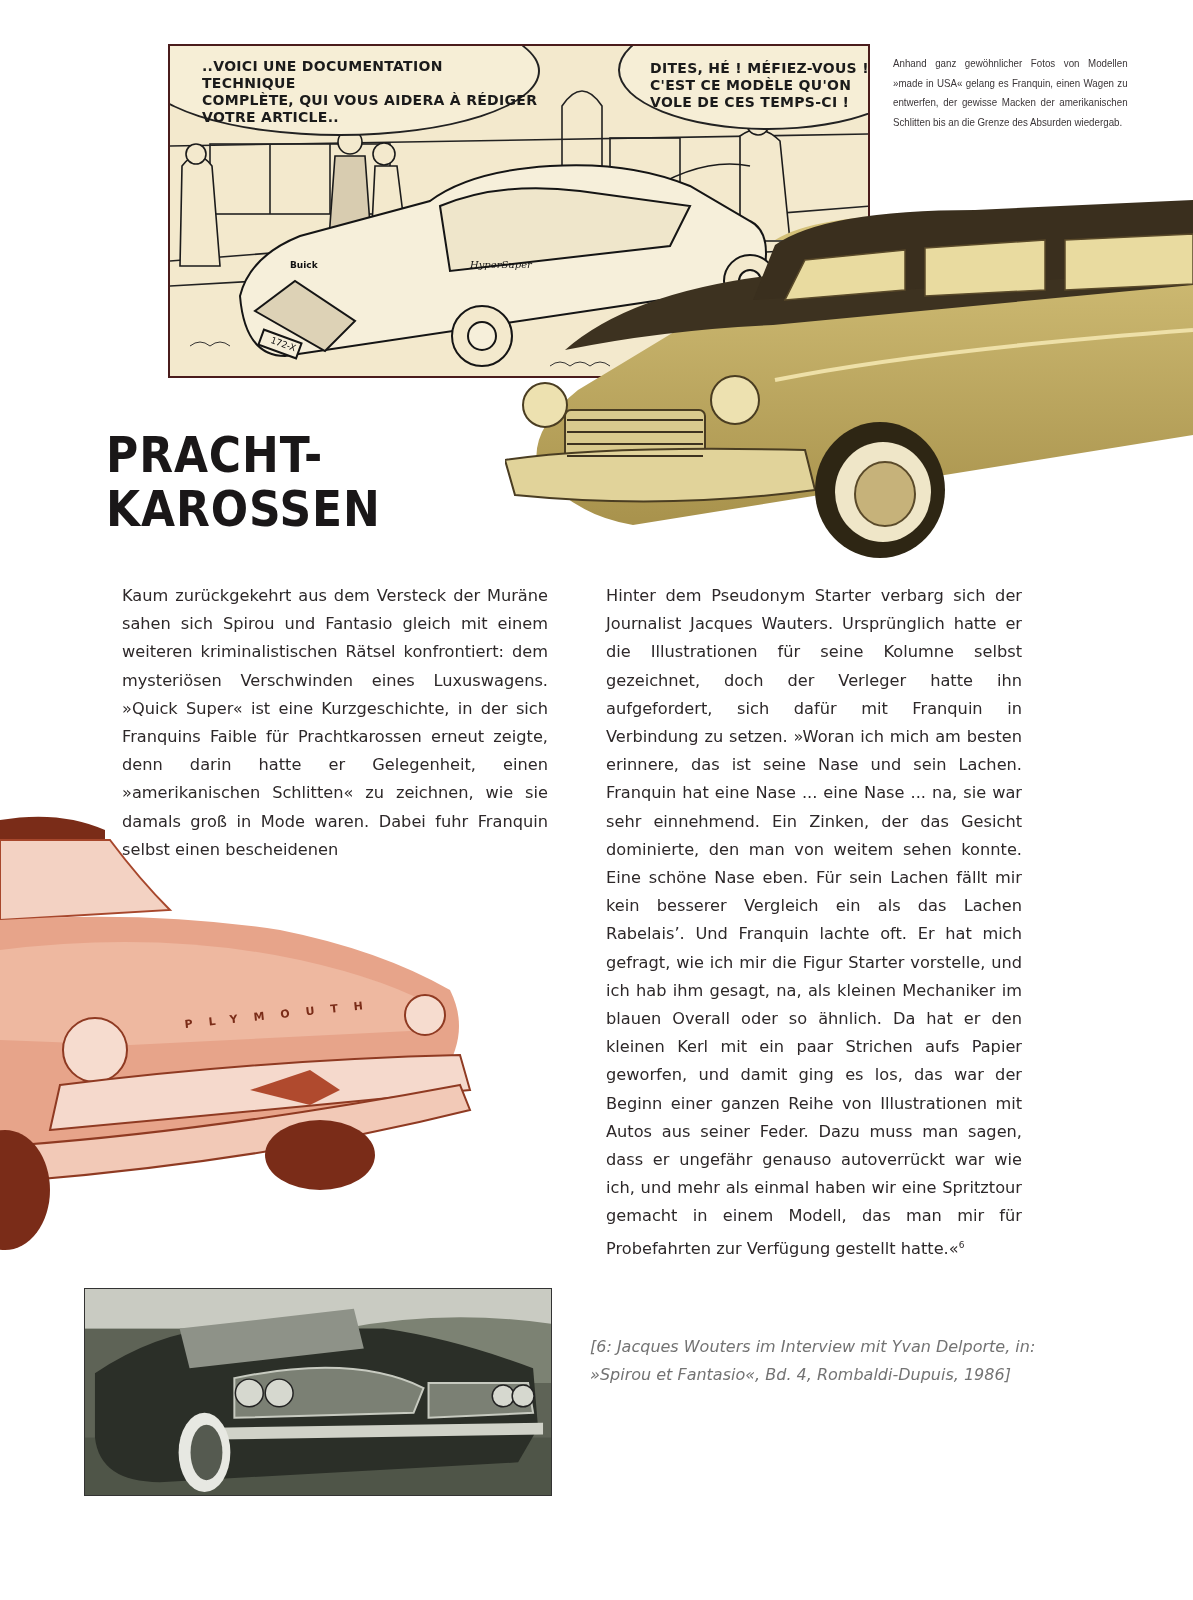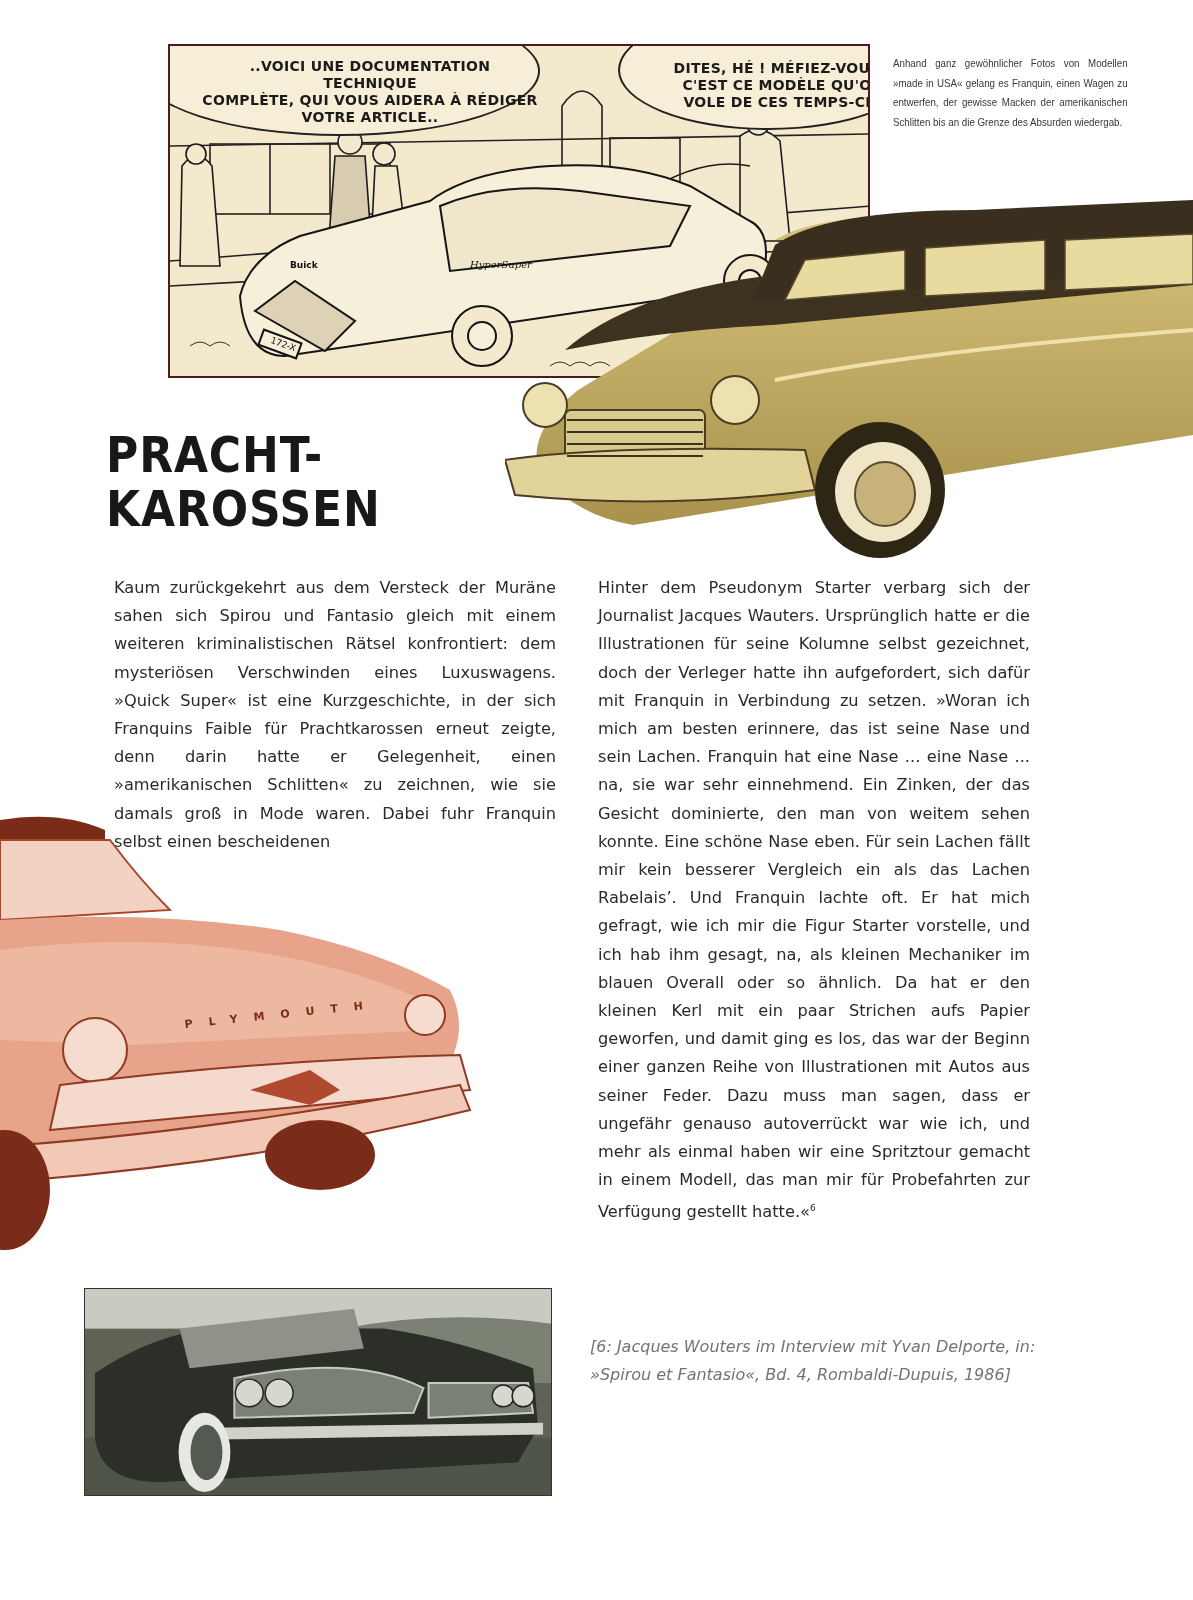--- a/index.html
+++ b/index.html
@@ -4,37 +4,37 @@
 <style>
   html, body { margin:0; padding:0; background:#ffffff; }
   body { width:1193px; height:1600px; position:relative; overflow:hidden;
          font-family:"DejaVu Sans", sans-serif; color:#2a2526; }
 
   
   .comic { position:absolute; left:168px; top:44px; width:702px; height:334px;
            background:#f3e9cd; border:2px solid #4a1c1c; box-sizing:border-box; overflow:hidden; }
   .bubble { position:absolute; background:#f6eed6; border:2px solid #222; border-radius:50%;
             font-family:"DejaVu Sans", sans-serif; font-size:14px; font-weight:bold;
-            letter-spacing:0.3px; line-height:17px; color:#1b1b1b; text-transform:uppercase;text-align:center; }
+            letter-spacing:0.3px; line-height:17px; color:#1b1b1b; text-transform:uppercase; }
   .bubble span { display:block; }
   .bubble-left { left:-30px; top:-40px; width:400px; height:130px; padding:50px 0 0 60px; box-sizing:border-box; }
   .bubble-right { left:448px; top:-36px; width:300px; height:120px; padding:48px 0 0 30px; box-sizing:border-box; }
   .comic svg { position:absolute; left:0; top:0; }
 
   .caption { position:absolute; left:893px; top:54px; width:234px; font-family:"Liberation Sans", sans-serif;
              font-size:10.6px; line-height:19.5px; color:#3b3638; text-align:justify; transform:scaleX(0.92); transform-origin:left top; width:255px; }
 
   
   .headline { position:absolute; left:106px; top:428px; font-family:"DejaVu Sans", sans-serif; font-weight:bold;
               font-size:50px; line-height:54px; color:#1a1718; letter-spacing:1px; transform:scaleX(0.88); transform-origin:left top; }
   .headline span { display:block; }
 
   
   .col { position:absolute; font-family:"DejaVu Sans", sans-serif; font-size:16.2px; line-height:28.2px; color:#2d2829; }
-  .col p { margin:8px; text-align:justify; text-align-last:left; }
+  .col p { margin:16px; text-align:justify; text-align-last:left; }
   .col-left { left:106px; top:566px; width:458px; }
   .col-right { left:590px; top:566px; width:448px; }
   .footnote { position:absolute; left:590px; top:1333px; width:450px; font-family:"DejaVu Sans", sans-serif;
               font-style:italic; font-size:16px; line-height:28px; color:#737373; }
   sup { font-size:9px; }
 
   
   .car-gold { position:absolute; left:505px; top:200px; width:688px; height:360px; }
   .car-red { position:absolute; left:0; top:800px; width:475px; height:450px; }
   .photo { position:absolute; left:84px; top:1288px; width:468px; height:208px; border:1.5px solid #333;

